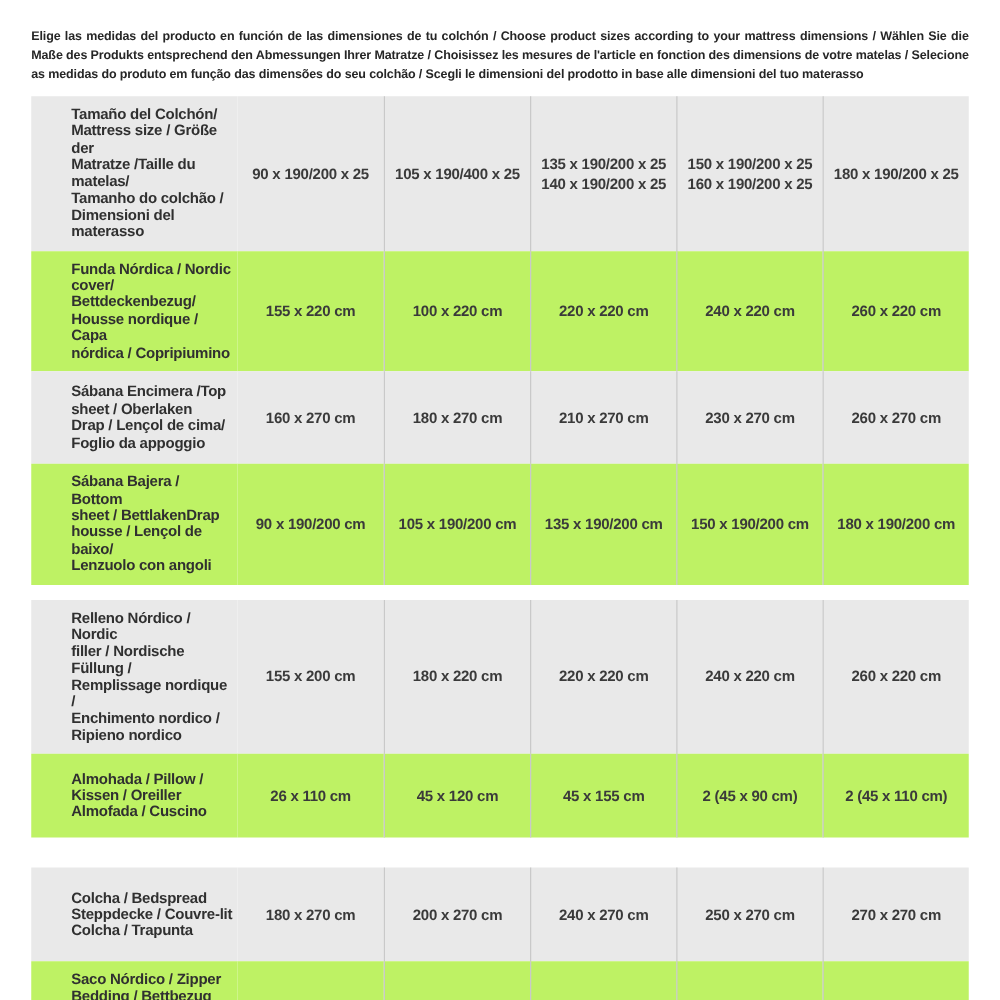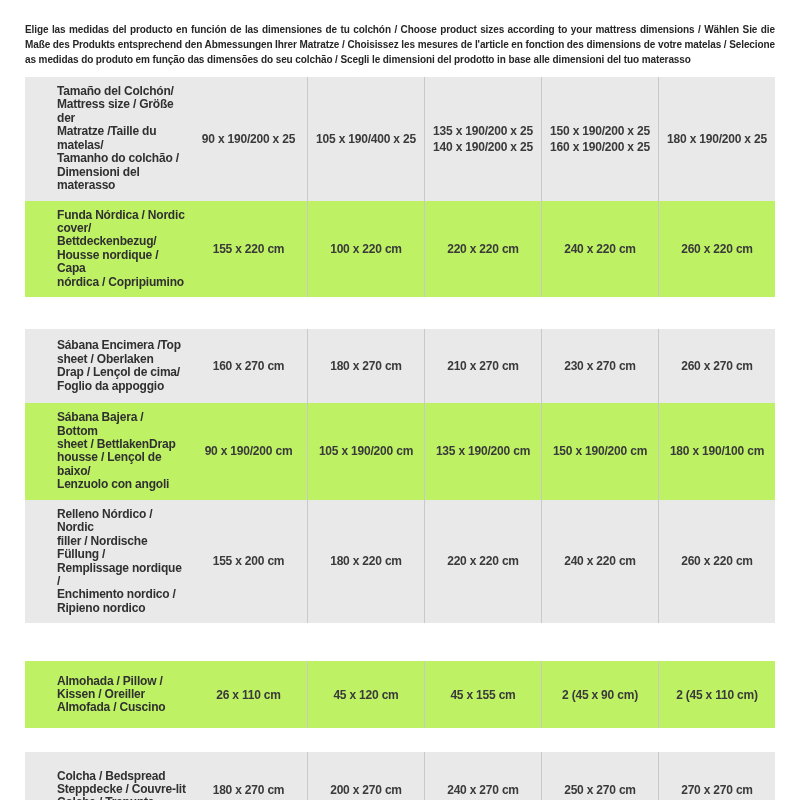--- a/index.html
+++ b/index.html
@@ -59,24 +59,24 @@
     line-height: 1.35;
     color: #3a3a3a;
   }
   .sep { border-left: 1px solid #c9c9c9; }
   
   .row-bg-odd  { background: #e9e9e9; }
   .row-bg-even { background: #bef264; }
   
   .h1 { min-height: 82px; }
   .h2 { min-height: 73px; }
-  .h3 { min-height: 74px; margin-top: 32px; }
+  .h3 { min-height: 74px; }
   .h4 { min-height: 85px; }
-  .h5 { min-height: 86px; }
-  .h6 { min-height: 67px; margin-top: 38px; }
+  .h5 { min-height: 86px; margin-top: 12px; }
+  .h6 { min-height: 67px; }
   .h7 { min-height: 75px; margin-top: 24px; }
   .h8 { min-height: 77px; }
 </style>
 </head>
 <body>
 
 <div class="page">
 
   <p class="intro">Elige las medidas del producto en función de las dimensiones de tu colchón / Choose product sizes according to your mattress dimensions / Wählen Sie die Maße des Produkts entsprechend den Abmessungen Ihrer Matratze / Choisissez les mesures de l'article en fonction des dimensions de votre matelas / Selecione as medidas do produto em função das dimensões do seu colchão / Scegli le dimensioni del prodotto in base alle dimensioni del tuo materasso</p>
 
@@ -123,21 +123,21 @@
 
     <div class="row">
       <div class="cell label-cell row-bg-even h4">Sábana Bajera / Bottom
 sheet / BettlakenDrap
 housse / Lençol de baixo/
 Lenzuolo con angoli</div>
       <div class="cell value-cell row-bg-even h4">90 x 190/200 cm</div>
       <div class="cell value-cell row-bg-even h4 sep">105 x 190/200 cm</div>
       <div class="cell value-cell row-bg-even h4 sep">135 x 190/200 cm</div>
       <div class="cell value-cell row-bg-even h4 sep">150 x 190/200 cm</div>
-      <div class="cell value-cell row-bg-even h4 sep">180 x 190/100 cm</div>
+      <div class="cell value-cell row-bg-even h4 sep">180 x 190/200 cm</div>
     </div>
 
     <div class="row">
       <div class="cell label-cell row-bg-odd h5">Relleno Nórdico / Nordic
 filler / Nordische Füllung /
 Remplissage nordique /
 Enchimento nordico /
 Ripieno nordico</div>
       <div class="cell value-cell row-bg-odd h5">155 x 200 cm</div>
       <div class="cell value-cell row-bg-odd h5 sep">180 x 220 cm</div>

